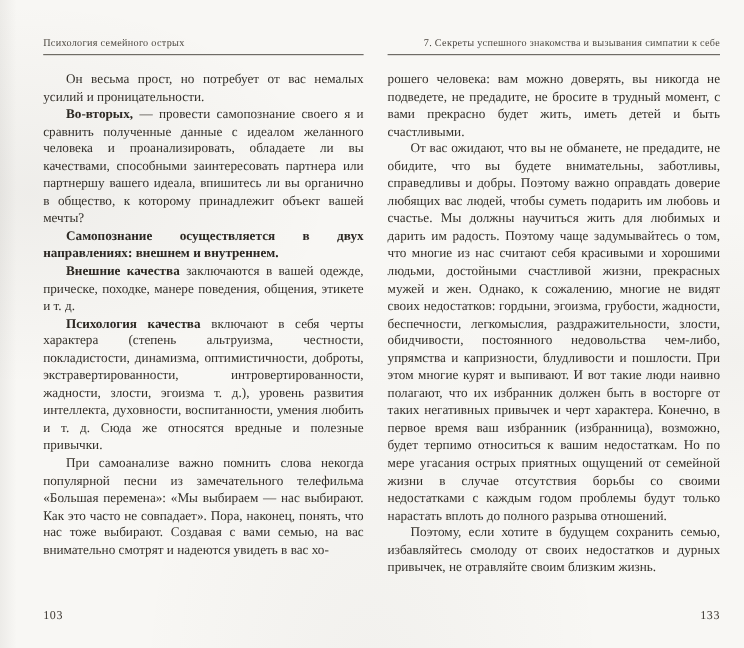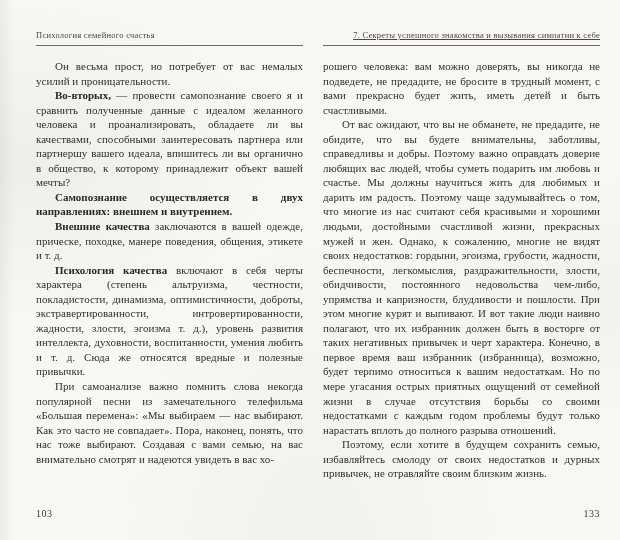--- a/index.html
+++ b/index.html
@@ -32,21 +32,21 @@
   .page-left  { left: 36px;  width: 267px; }
   .page-right { left: 323px; width: 277px; }
 
   .page-header .header-text {
     font-size: 8.5px;
     letter-spacing: 0.25px;
     color: var(--muted);
     white-space: nowrap;
   }
   .header-text.align-left  { text-align: left; }
-  .header-text.align-right { text-align: right; text-decoration: underline; }
+  .header-text.align-right { text-align: right; }
   .header-rule {
     height: 0;
     border-bottom: 1.3px solid var(--rule);
     margin-top: 5px;
     opacity: 0.85;
   }
 
   .page-body {
     margin-top: 13px;
     font-size: 11px;
@@ -72,21 +72,21 @@
   .page-number.pn-right { text-align: right; }
 </style>
 </head>
 <body>
 
 <div class="spread">
   <div class="edge-shade"></div>
 
   <div class="page page-left">
     <div class="page-header">
-      <div class="header-text align-left">Психология семейного счастья</div>
+      <div class="header-text align-left">Психология семейного острых</div>
       <div class="header-rule"></div>
     </div>
     <div class="page-body">
         <p><span>Он весьма прост, но потребует от вас немалых усилий и проницательности.</span></p>
         <p><b>Во-вторых,</b><span> — провести самопознание своего я и сравнить полученные данные с идеалом желанного человека и проанализировать, обладаете ли вы качествами, способными заинтересовать партнера или партнершу вашего идеала, впишитесь ли вы органично в общество, к которому принадлежит объект вашей мечты?</span></p>
         <p><b>Самопознание осуществляется в двух направлениях: внешнем и внутреннем.</b></p>
         <p><b>Внешние качества</b><span> заключаются в вашей одежде, прическе, походке, манере поведения, общения, этикете и т. д.</span></p>
         <p><b>Психология качества</b><span> включают в себя черты характера (степень альтруизма, честности, покладистости, динамизма, оптимистичности, доброты, экстравертированности, интровертированности, жадности, злости, эгоизма т. д.), уровень развития интеллекта, духовности, воспитанности, умения любить и т. д. Сюда же относятся вредные и полезные привычки.</span></p>
         <p><span>При самоанализе важно помнить слова некогда популярной песни из замечательного телефильма «Большая перемена»: «Мы выбираем — нас выбирают. Как это часто не совпадает». Пора, наконец, понять, что нас тоже выбирают. Создавая с вами семью, на вас внимательно смотрят и надеются увидеть в вас хо-</span></p>
       </div>

